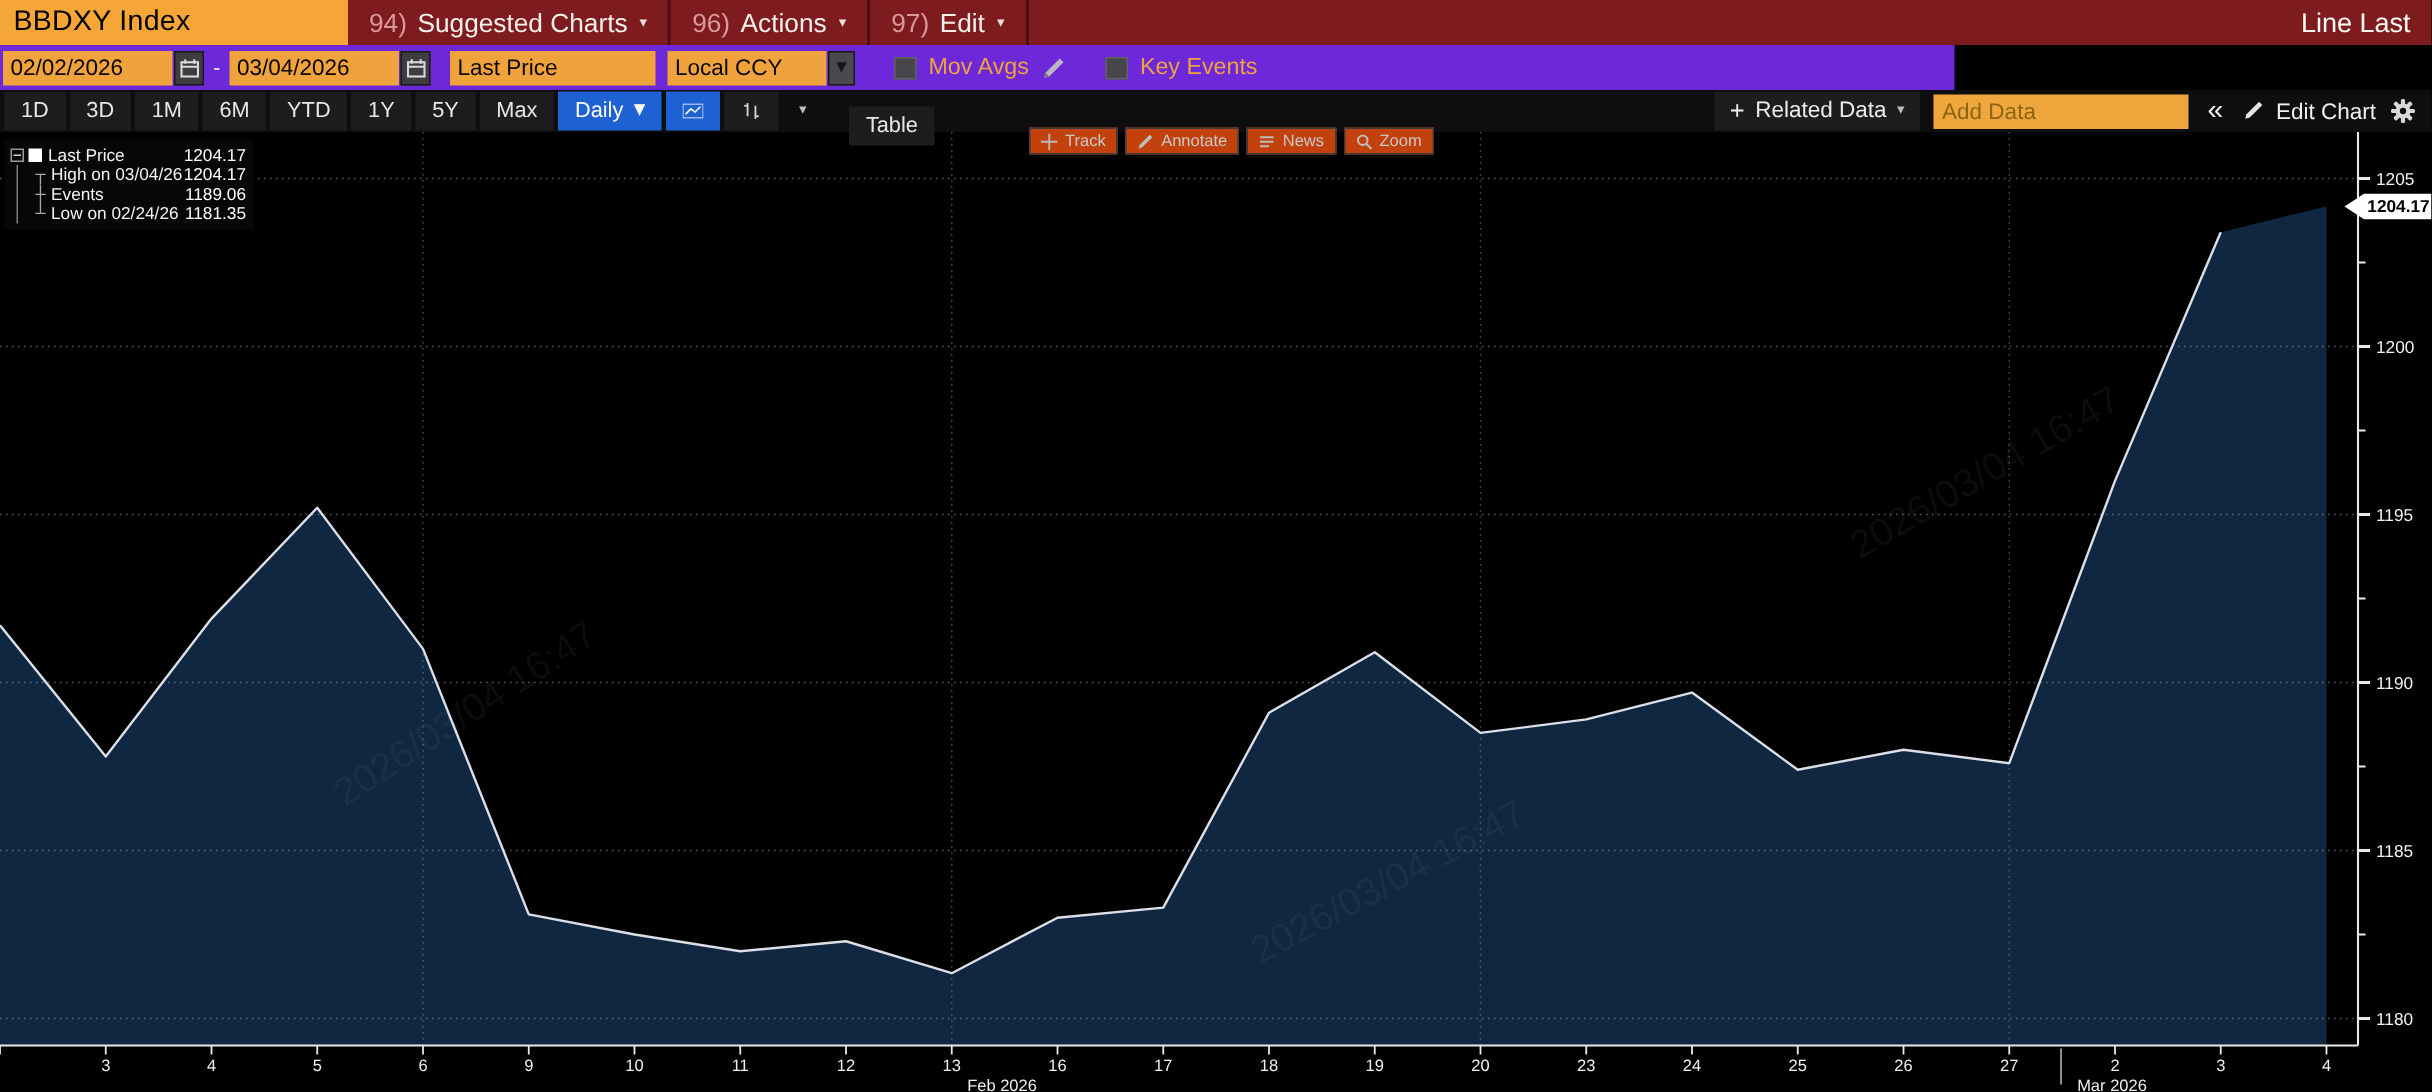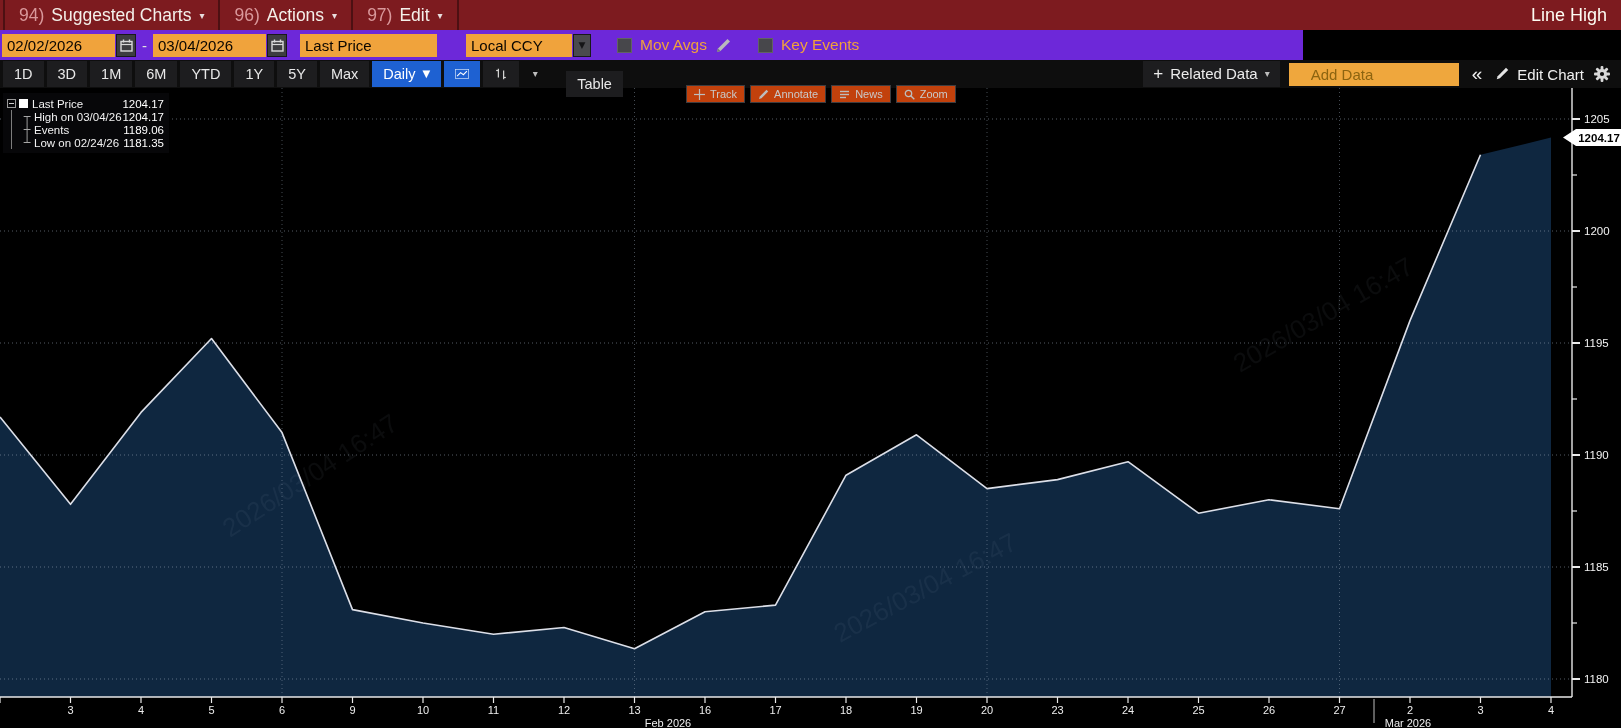--- a/index.html
+++ b/index.html
@@ -38,21 +38,21 @@
     line-height:26px; padding:0 11px; margin-left:3px; text-align:right; }
   .bluebtn { background:#1e61d2; color:#fff; }
   .iconbtn { width:36px; display:flex; align-items:center; justify-content:center; }
   .caret-sm { font-size:10px; margin-left:7px; }
   #table-btn { margin-left:18px;margin-top:20px; }
   #r3-right { margin-left:auto; display:flex; align-items:center; gap:9px;
     padding-right:10px; }
   #related-btn { color:#ececec; font-size:15px; background:#1d1d1f; height:26px;
     line-height:26px; padding:0 10px; display:flex; align-items:center; gap:7px; }
   #add-data { width:170px; height:23px; background:#efa73d; border:none;
-    font-size:15px; padding:0 22px; color:#1a1000;
+    font-size:15px; padding:0 6px; color:#1a1000;
     font-family:"Liberation Sans","DejaVu Sans",sans-serif; }
   #add-data::placeholder { color:#8d6410; opacity:1; }
   #collapse-btn { color:#f0f0f0; font-size:19px; line-height:26px; padding:0 4px; }
   #edit-chart-btn { color:#f0f0f0; font-size:15px; display:flex;
     align-items:flex-start; gap:7px; }
 
   
   #chart-wrap { position:absolute; left:0; top:88px; width:1621px; height:640px; }
   #chart-svg { position:absolute; left:0; top:0; }
 
@@ -76,36 +76,37 @@
   
   #chart-tools { position:absolute; left:686px; top:85px; display:flex; gap:5px; }
   .tool { height:18px; background:#c2410c; border:1px solid #3d3d40;
     color:#c9c9c9; font-size:11px; display:flex; align-items:center;
     gap:5px; padding:0 7px; }
 </style>
 </head>
 <body>
 
 <div id="titlebar">
+  <div id="sec-box">BBDXY Index</div>
   <div class="tmenu">
     <span class="num">94)</span>
     <span>Suggested Charts</span>
     <span class="caret glyph">▾</span>
   </div>
   <div class="tmenu">
     <span class="num">96)</span>
     <span>Actions</span>
     <span class="caret glyph">▾</span>
   </div>
   <div class="tmenu">
     <span class="num">97)</span>
     <span>Edit</span>
     <span class="caret glyph">▾</span>
   </div>
-  <div id="line-chart-label">Line High</div>
+  <div id="line-chart-label">Line Last</div>
 </div>
 
 <div id="row2">
   <div class="ofield" style="margin-left:2px;width:113px">02/02/2026</div>
   <div class="calbtn">
     <svg width="13" height="13" viewBox="0 0 13 13">
       <rect x="1" y="2.5" width="11" height="9.5" fill="none" stroke="#d9d9d9" stroke-width="1.4"></rect>
       <line x1="3.5" y1="0.5" x2="3.5" y2="3.5" stroke="#d9d9d9" stroke-width="1.4"></line>
       <line x1="9.5" y1="0.5" x2="9.5" y2="3.5" stroke="#d9d9d9" stroke-width="1.4"></line>
       <line x1="1" y1="5.5" x2="12" y2="5.5" stroke="#d9d9d9" stroke-width="1.2"></line>
@@ -115,21 +116,21 @@
   <div class="ofield" style="width:113px">03/04/2026</div>
   <div class="calbtn">
     <svg width="13" height="13" viewBox="0 0 13 13">
       <rect x="1" y="2.5" width="11" height="9.5" fill="none" stroke="#d9d9d9" stroke-width="1.4"></rect>
       <line x1="3.5" y1="0.5" x2="3.5" y2="3.5" stroke="#d9d9d9" stroke-width="1.4"></line>
       <line x1="9.5" y1="0.5" x2="9.5" y2="3.5" stroke="#d9d9d9" stroke-width="1.4"></line>
       <line x1="1" y1="5.5" x2="12" y2="5.5" stroke="#d9d9d9" stroke-width="1.2"></line>
     </svg>
   </div>
   <div class="ofield" style="margin-left:13px;width:137px">Last Price</div>
-  <div class="ofield" style="margin-left:29px;width:106px">Local CCY</div>
+  <div class="ofield" style="margin-left:8px;width:106px">Local CCY</div>
   <div class="calbtn" style="width:18px;background:#4a4a4e">
       <span class="glyph" style="font-size:9px;color:#151517">▼</span>
     </div>
   <div class="ckbox" style="margin-left:26px"></div>
   <span class="olabel">Mov Avgs</span>
   <svg width="17" height="17" viewBox="0 0 17 17">
     <path d="M2 15 L3 11.5 L12.5 2 L15 4.5 L5.5 14 Z" fill="#b9b9bd"></path>
     <path d="M2 15 L3 11.5 L5.5 14 Z" fill="#77777b"></path>
   </svg>
   <div class="ckbox" style="margin-left:26px"></div>

